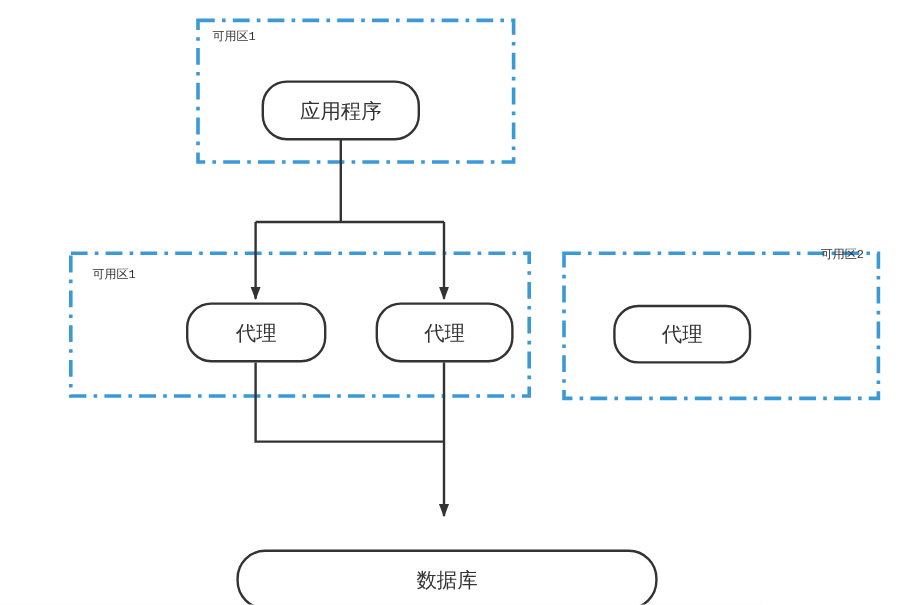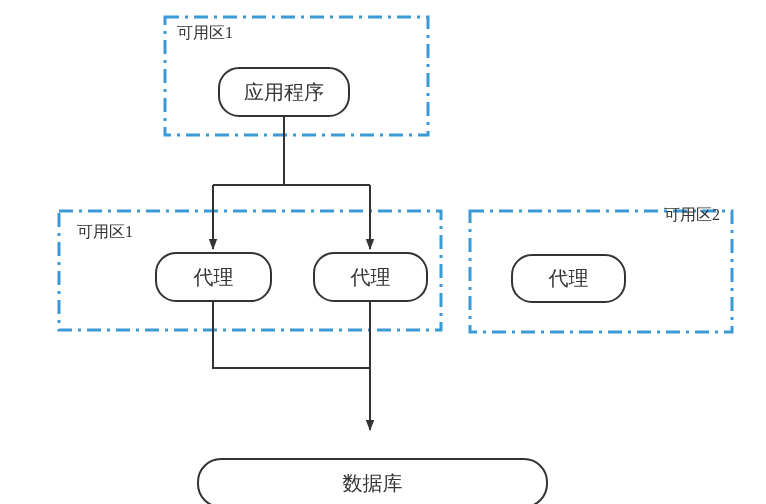--- a/index.html
+++ b/index.html
@@ -27,34 +27,34 @@
     stroke-dasharray:14 6 3 6;
   }
   .edge-path{
     fill:none;
     stroke:var(--edge);
     stroke-width:2;
   }
   .arrow-head{fill:var(--edge);stroke:none;}
   .zone-label{
     position:absolute;
-    font-size:16px;
+    font-size:10px;
     color:var(--text);
-    font-family:Liberation Serif, serif;
+    font-family:Liberation Mono, monospace;
     white-space:nowrap;
   }
   .node{
     position:absolute;
     background:var(--node-fill);
     border:2px solid var(--node-border);
     border-radius:21px;
     display:flex;
     align-items:center;
     justify-content:center;
-    font-size:20px;
+    font-size:17px;
     color:var(--text);
     font-family:"Liberation Serif",serif;
     white-space:nowrap;
   }
   .node-app{left:218px;top:67px;width:132px;height:50px;}
   .node-proxy-a{left:155px;top:252px;width:117px;height:50px;}
   .node-proxy-b{left:313px;top:252px;width:115px;height:50px;}
   .node-proxy-c{left:511px;top:254px;width:115px;height:49px;}
   .node-database{left:197px;top:458px;width:351px;height:50px;border-radius:24px;}
   .zone-label-top{left:177px;top:23px;}

